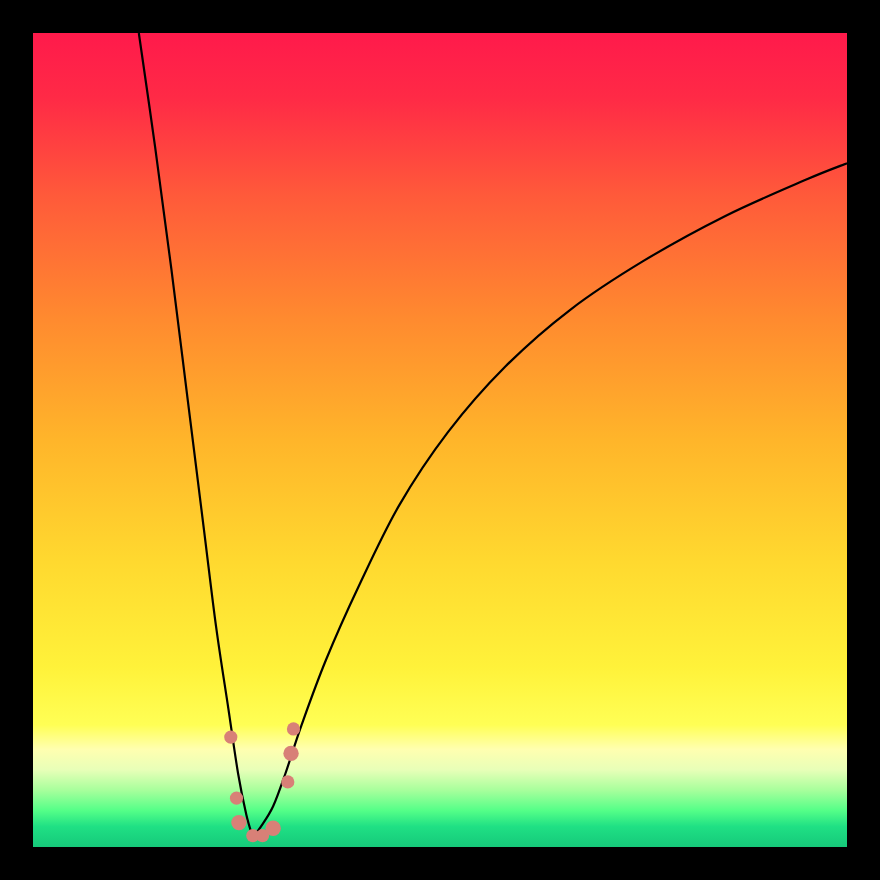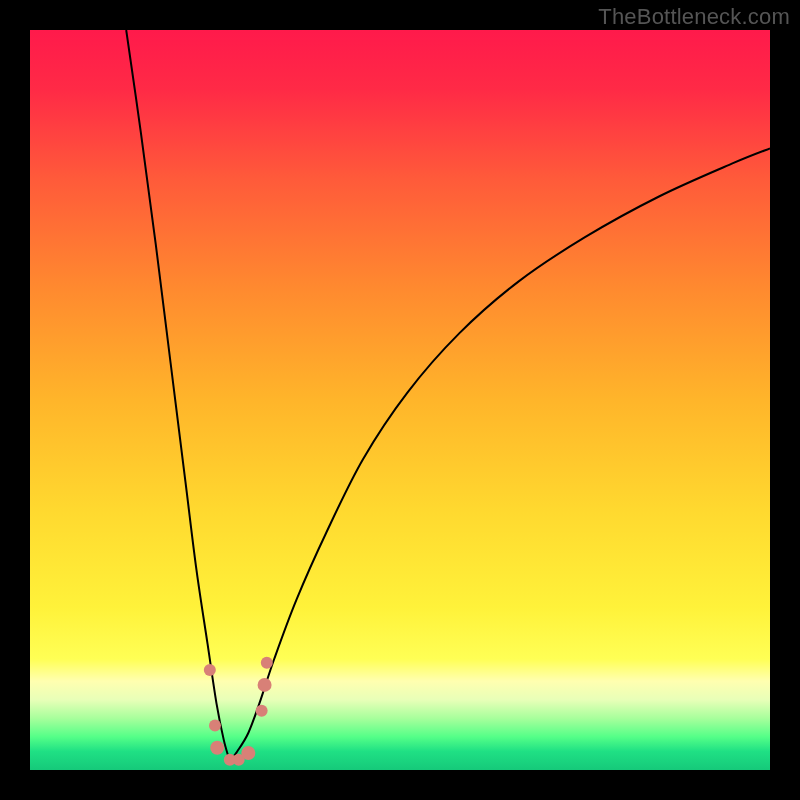--- a/index.html
+++ b/index.html
@@ -38,21 +38,20 @@
   .plot svg {
     display: block;
     width: 740px;
     height: 740px;
   }
 </style>
 </head>
 <body>
 
 <div class="frame">
-  <div class="watermark">TheBottleneck.com</div>
 
   <div class="plot">
     <svg viewBox="0 0 740 740">
       <defs>
         <linearGradient id="bg-grad" x1="0" y1="0" x2="0" y2="1">
             <stop offset="0%" stop-color="#ff1a4b"></stop>
             <stop offset="8%" stop-color="#ff2a46"></stop>
             <stop offset="20%" stop-color="#ff5a3a"></stop>
             <stop offset="35%" stop-color="#ff8a2f"></stop>
             <stop offset="50%" stop-color="#ffb52a"></stop>

